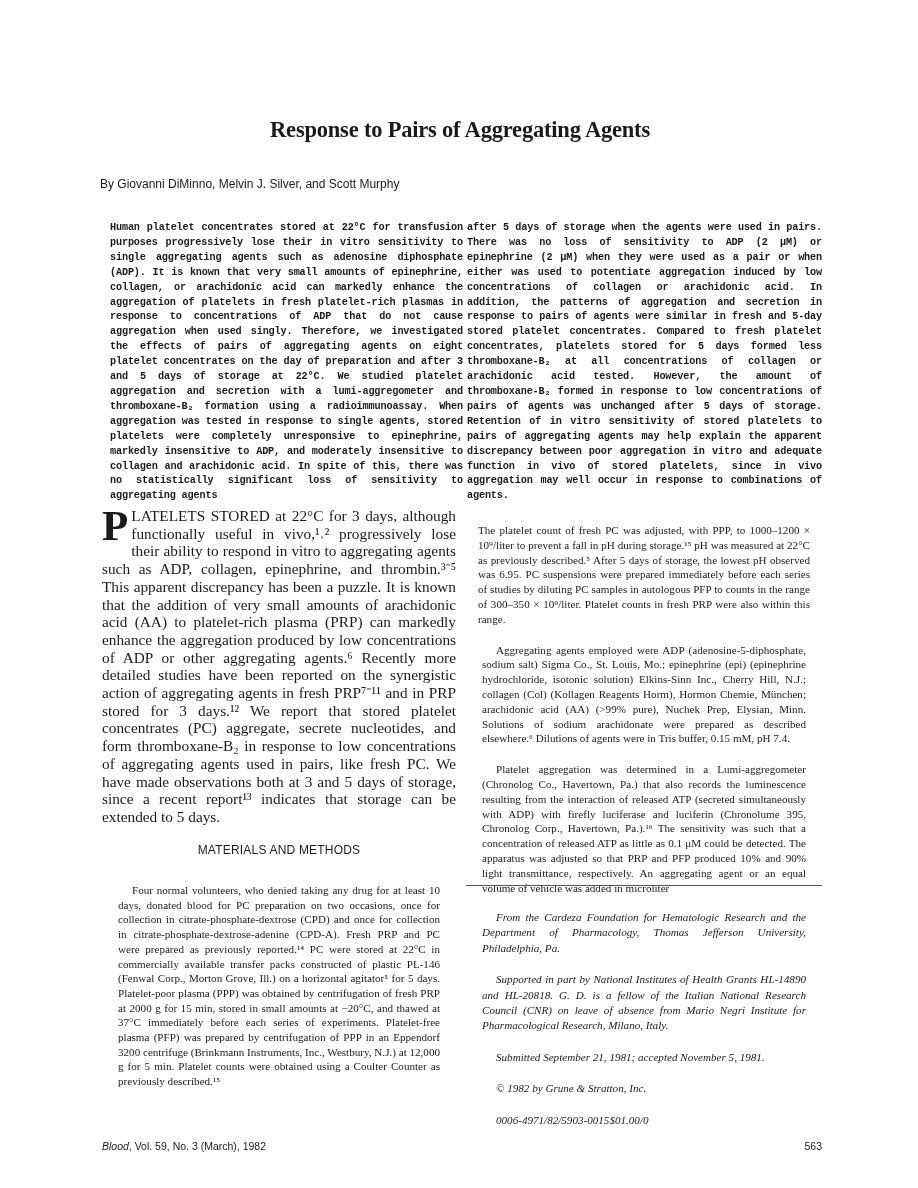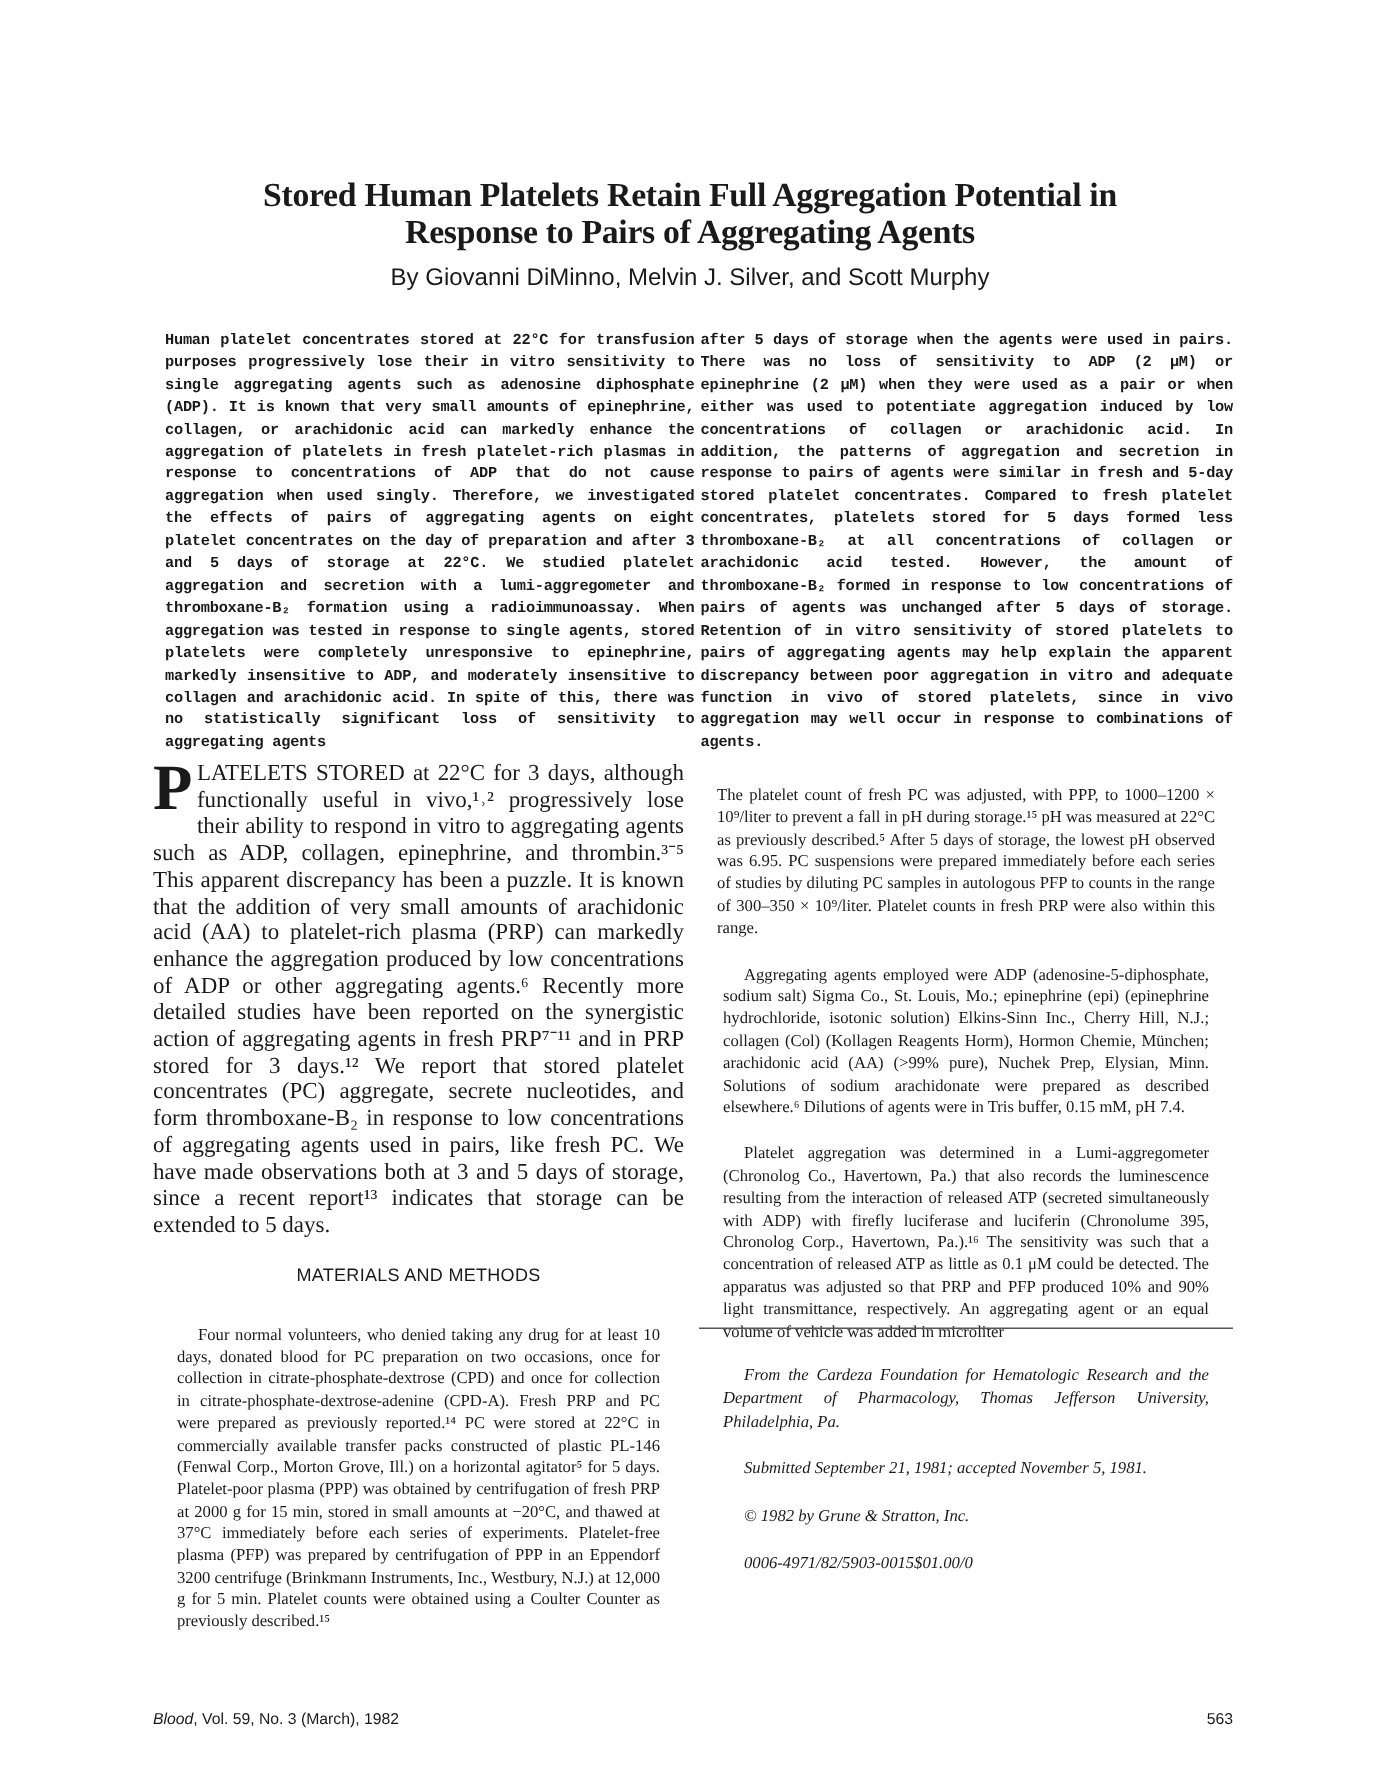--- a/index.html
+++ b/index.html
@@ -1,20 +1,20 @@
 <!DOCTYPE html>
 <html><head>
 <meta charset="utf-8">
 <style>
   html, body { margin:0; padding:0; background:#ffffff; }
   body { width:918px; height:1188px; position:relative; overflow:hidden; color:#1a1a1a; }
   .title { position:absolute; left:100px; top:117px; width:720px; text-align:center;
     font-family:"Liberation Serif", serif; font-weight:bold; font-size:22.5px; line-height:25px; letter-spacing:-0.2px; }
-  .byline { position:absolute; left:100px; top:177px; width:720px; text-align:center;
-    font-family:"Liberation Sans", sans-serif; font-size:16px; }
+  .byline { position:absolute; left:100px; top:177px; width:720px; text-align:left;
+    font-family:"Liberation Sans", sans-serif; font-size:12px; }
   .abstract { position:absolute; top:221px; width:353px;
     font-family:Liberation Mono, monospace; font-weight:bold; font-size:10.2px; line-height:14.9px;
     text-align:justify; letter-spacing:-0.15px; }
   .abs-left { left:110px; }
   .abs-right { left:467px; width:355px; }
   .body-left { position:absolute; left:102px; top:507px; width:354px;
     font-family:"Liberation Serif", serif; font-size:15.3px; line-height:17.7px; text-align:justify; }
   .dropcap { float:left; font-family:"Liberation Serif", serif; font-weight:bold; font-size:43px; line-height:34px; margin:2px 3px 0 0; }
   .section-head { position:absolute; left:102px; top:843px; width:354px; text-align:center;
     font-family:"Liberation Sans", sans-serif; font-size:12px; letter-spacing:0.2px; }
@@ -28,21 +28,20 @@
   .footnotes { position:absolute; left:466px; top:894px; width:356px;
     font-family:"Liberation Serif", serif; font-style:italic; font-size:11.1px; line-height:15.4px; text-align:justify; }
   .footer-left { position:absolute; left:102px; top:1140px; font-family:"Liberation Sans", sans-serif; font-size:10.5px; }
   .footer-right { position:absolute; left:790px; top:1140px; width:32px; text-align:right; font-family:"Liberation Sans", sans-serif; font-size:10.5px; }
   .journal { font-style:italic; }
 </style>
 </head>
 <body>
 
 <div class="title">
-  <div>Stored Human Platelets Retain Full Aggregation Potential in</div>
   <div>Response to Pairs of Aggregating Agents</div>
 </div>
 
 <div class="byline">By Giovanni DiMinno, Melvin J. Silver, and Scott Murphy</div>
 
 <div class="abstract abs-left">Human platelet concentrates stored at 22°C for transfusion purposes progressively lose their in vitro sensitivity to single aggregating agents such as adenosine diphosphate (ADP). It is known that very small amounts of epinephrine, collagen, or arachidonic acid can markedly enhance the aggregation of platelets in fresh platelet-rich plasmas in response to concentrations of ADP that do not cause aggregation when used singly. Therefore, we investigated the effects of pairs of aggregating agents on eight platelet concentrates on the day of preparation and after 3 and 5 days of storage at 22°C. We studied platelet aggregation and secretion with a lumi-aggregometer and thromboxane-B₂ formation using a radioimmunoassay. When aggregation was tested in response to single agents, stored platelets were completely unresponsive to epinephrine, markedly insensitive to ADP, and moderately insensitive to collagen and arachidonic acid. In spite of this, there was no statistically significant loss of sensitivity to aggregating agents</div>
 <div class="abstract abs-right">after 5 days of storage when the agents were used in pairs. There was no loss of sensitivity to ADP (2 μM) or epinephrine (2 μM) when they were used as a pair or when either was used to potentiate aggregation induced by low concentrations of collagen or arachidonic acid. In addition, the patterns of aggregation and secretion in response to pairs of agents were similar in fresh and 5-day stored platelet concentrates. Compared to fresh platelet concentrates, platelets stored for 5 days formed less thromboxane-B₂ at all concentrations of collagen or arachidonic acid tested. However, the amount of thromboxane-B₂ formed in response to low concentrations of pairs of agents was unchanged after 5 days of storage. Retention of in vitro sensitivity of stored platelets to pairs of aggregating agents may help explain the apparent discrepancy between poor aggregation in vitro and adequate function in vivo of stored platelets, since in vivo aggregation may well occur in response to combinations of agents.</div>
 
 <div class="body-left">
   <span class="dropcap">P</span><span>LATELETS STORED at 22°C for 3 days, although functionally useful in vivo,¹˒² progressively lose their ability to respond in vitro to aggregating agents such as ADP, collagen, epinephrine, and thrombin.³⁻⁵ This apparent discrepancy has been a puzzle. It is known that the addition of very small amounts of arachidonic acid (AA) to platelet-rich plasma (PRP) can markedly enhance the aggregation produced by low concentrations of ADP or other aggregating agents.⁶ Recently more detailed studies have been reported on the synergistic action of aggregating agents in fresh PRP⁷⁻¹¹ and in PRP stored for 3 days.¹² We report that stored platelet concentrates (PC) aggregate, secrete nucleotides, and form thromboxane-B₂ in response to low concentrations of aggregating agents used in pairs, like fresh PC. We have made observations both at 3 and 5 days of storage, since a recent report¹³ indicates that storage can be extended to 5 days.</span>
@@ -57,19 +56,20 @@
 <div class="methods-right">
   <p>The platelet count of fresh PC was adjusted, with PPP, to 1000–1200 × 10⁹/liter to prevent a fall in pH during storage.¹⁵ pH was measured at 22°C as previously described.⁵ After 5 days of storage, the lowest pH observed was 6.95. PC suspensions were prepared immediately before each series of studies by diluting PC samples in autologous PFP to counts in the range of 300–350 × 10⁹/liter. Platelet counts in fresh PRP were also within this range.</p>
   <p class="indent">Aggregating agents employed were ADP (adenosine-5-diphosphate, sodium salt) Sigma Co., St. Louis, Mo.; epinephrine (epi) (epinephrine hydrochloride, isotonic solution) Elkins-Sinn Inc., Cherry Hill, N.J.; collagen (Col) (Kollagen Reagents Horm), Hormon Chemie, München; arachidonic acid (AA) (&gt;99% pure), Nuchek Prep, Elysian, Minn. Solutions of sodium arachidonate were prepared as described elsewhere.⁶ Dilutions of agents were in Tris buffer, 0.15 mM, pH 7.4.</p>
   <p class="indent">Platelet aggregation was determined in a Lumi-aggregometer (Chronolog Co., Havertown, Pa.) that also records the luminescence resulting from the interaction of released ATP (secreted simultaneously with ADP) with firefly luciferase and luciferin (Chronolume 395, Chronolog Corp., Havertown, Pa.).¹⁶ The sensitivity was such that a concentration of released ATP as little as 0.1 μM could be detected. The apparatus was adjusted so that PRP and PFP produced 10% and 90% light transmittance, respectively. An aggregating agent or an equal volume of vehicle was added in microliter</p>
 </div>
 
 <div class="rule"></div>
 
 <div class="footnotes">
   <p class="indent">From the Cardeza Foundation for Hematologic Research and the Department of Pharmacology, Thomas Jefferson University, Philadelphia, Pa.</p>
+  <p class="indent">Supported in part by National Institutes of Health Grants HL-14890 and HL-20818. G. D. is a fellow of the Italian National Research Council (CNR) on leave of absence from Mario Negri Institute for Pharmacological Research, Milano, Italy.</p>
   <p class="indent">Submitted September 21, 1981; accepted November 5, 1981.</p>
   <p class="indent">© 1982 by Grune &amp; Stratton, Inc.</p>
   <p class="indent">0006-4971/82/5903-0015$01.00/0</p>
 </div>
 
 <div class="footer-left"><span class="journal">Blood</span><span>, Vol. 59, No. 3 (March), 1982</span></div>
 <div class="footer-right">563</div>
 
 </body></html>

